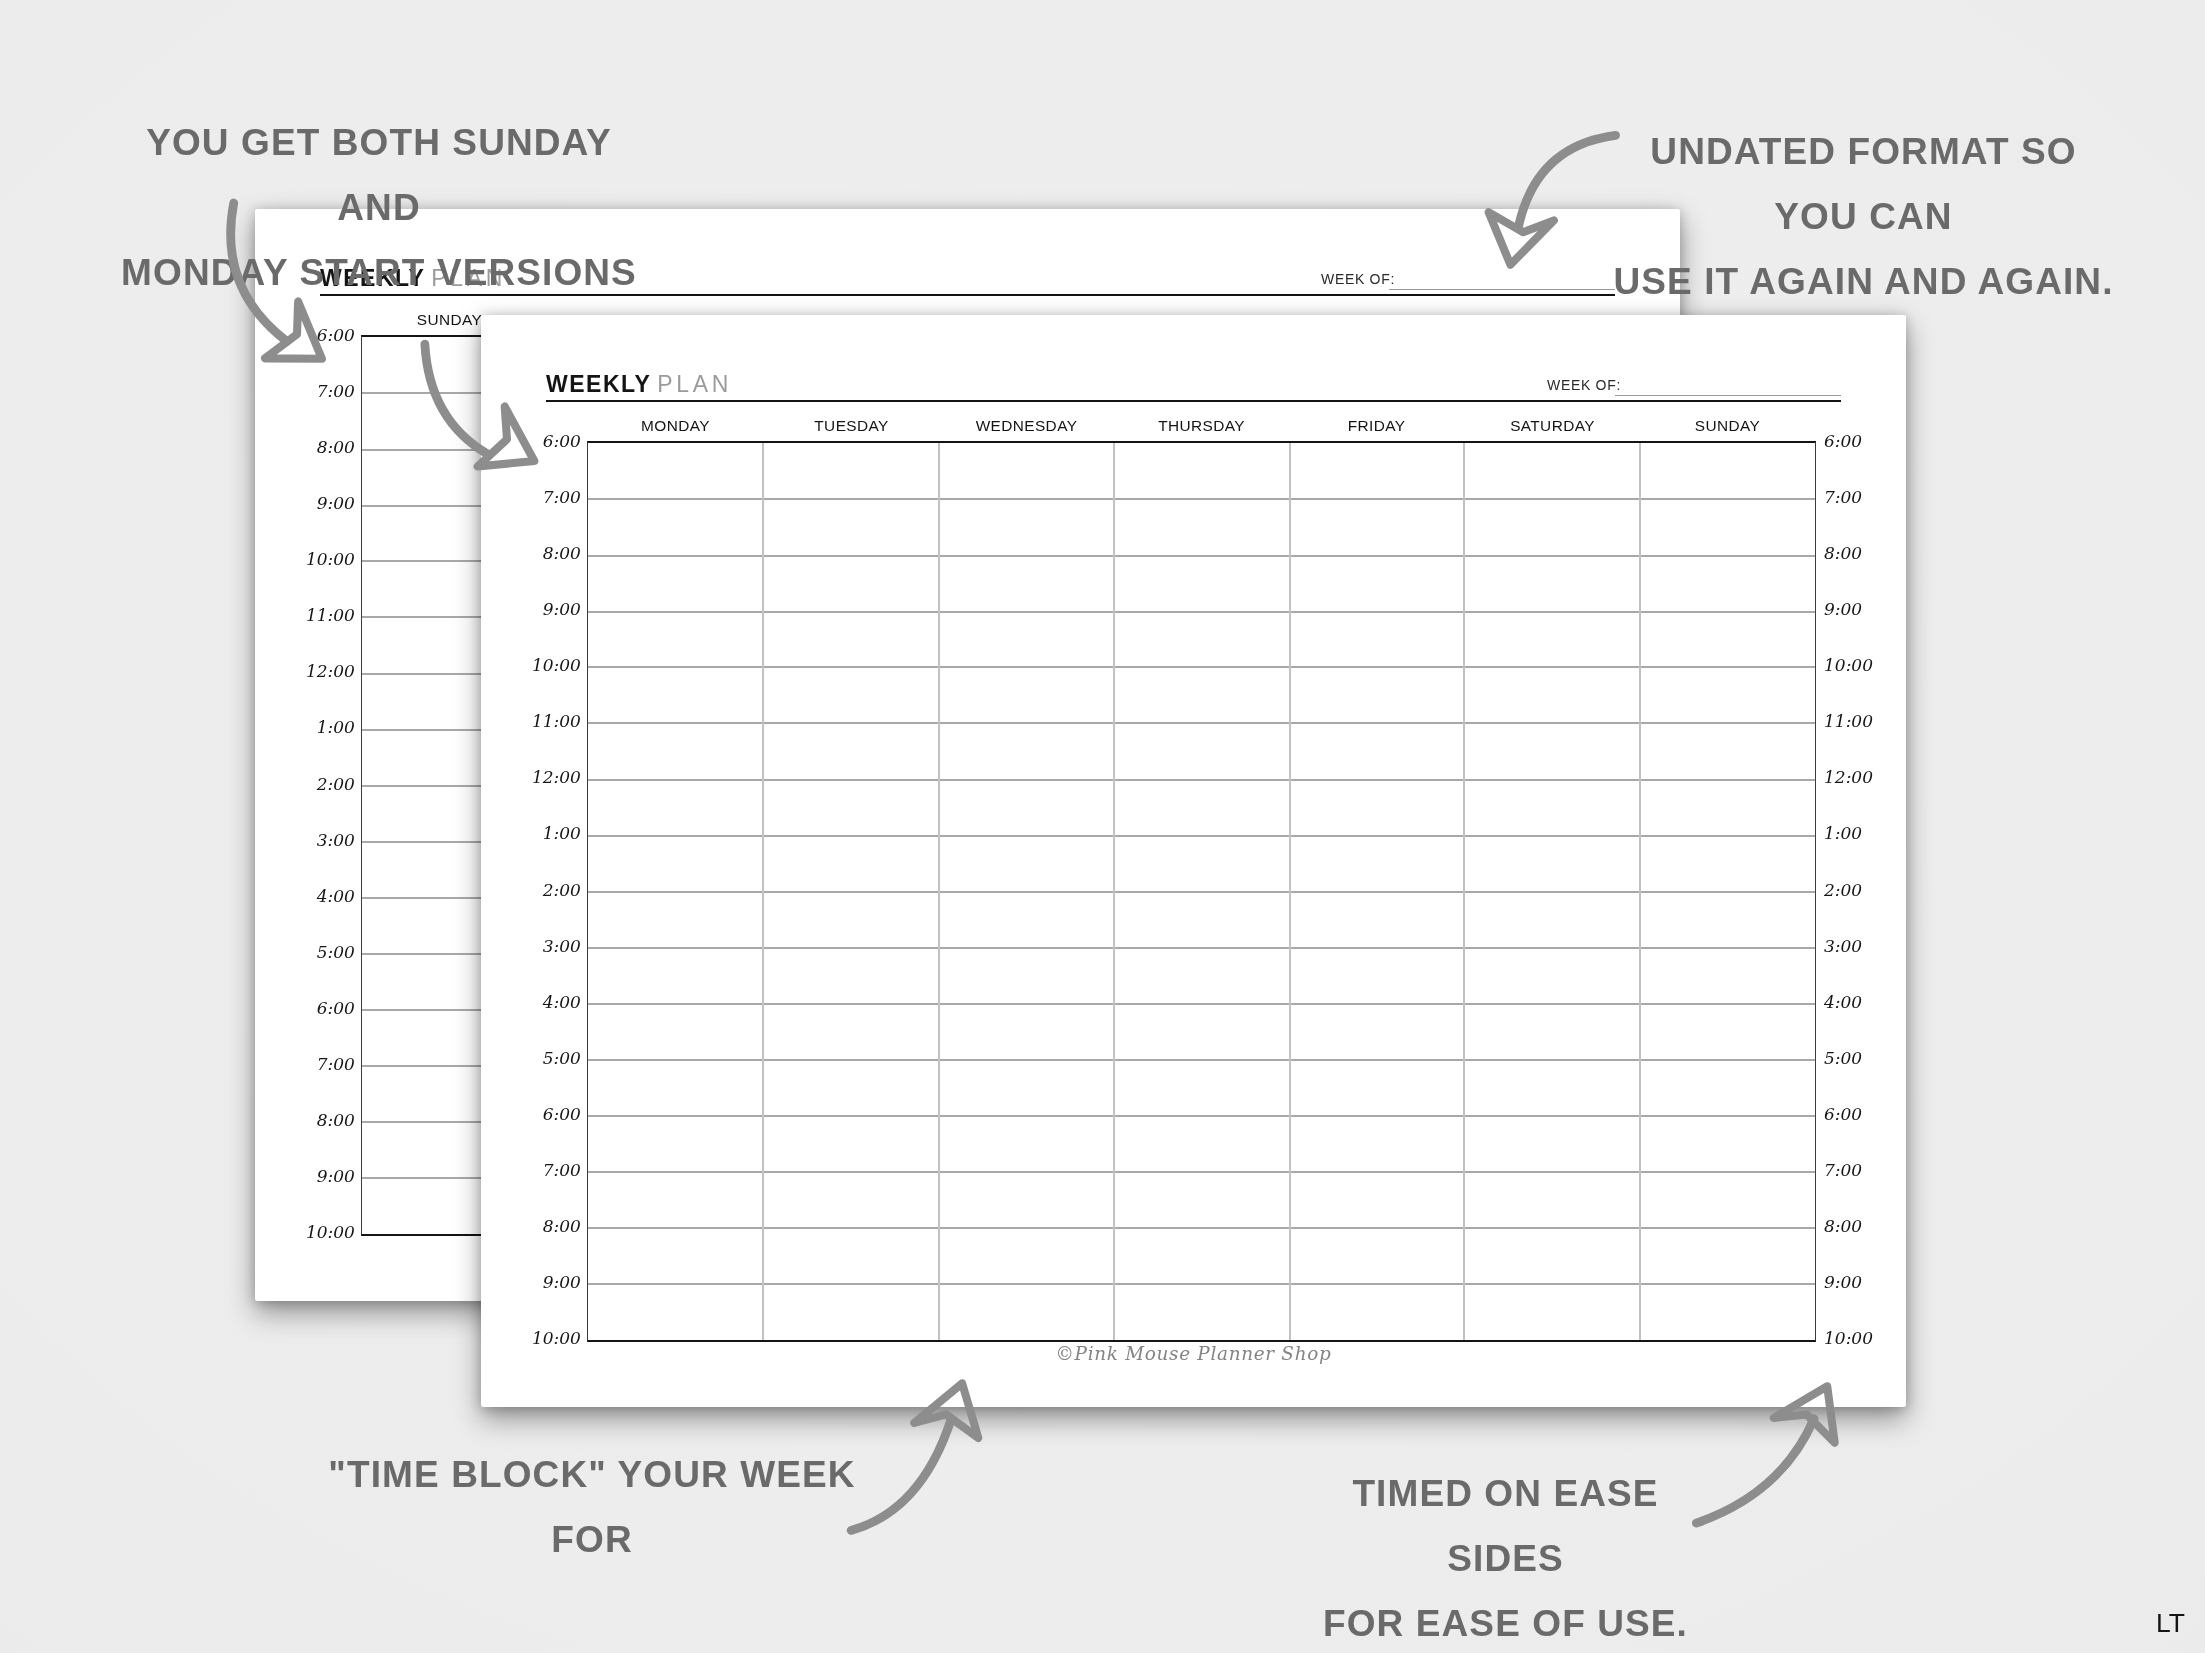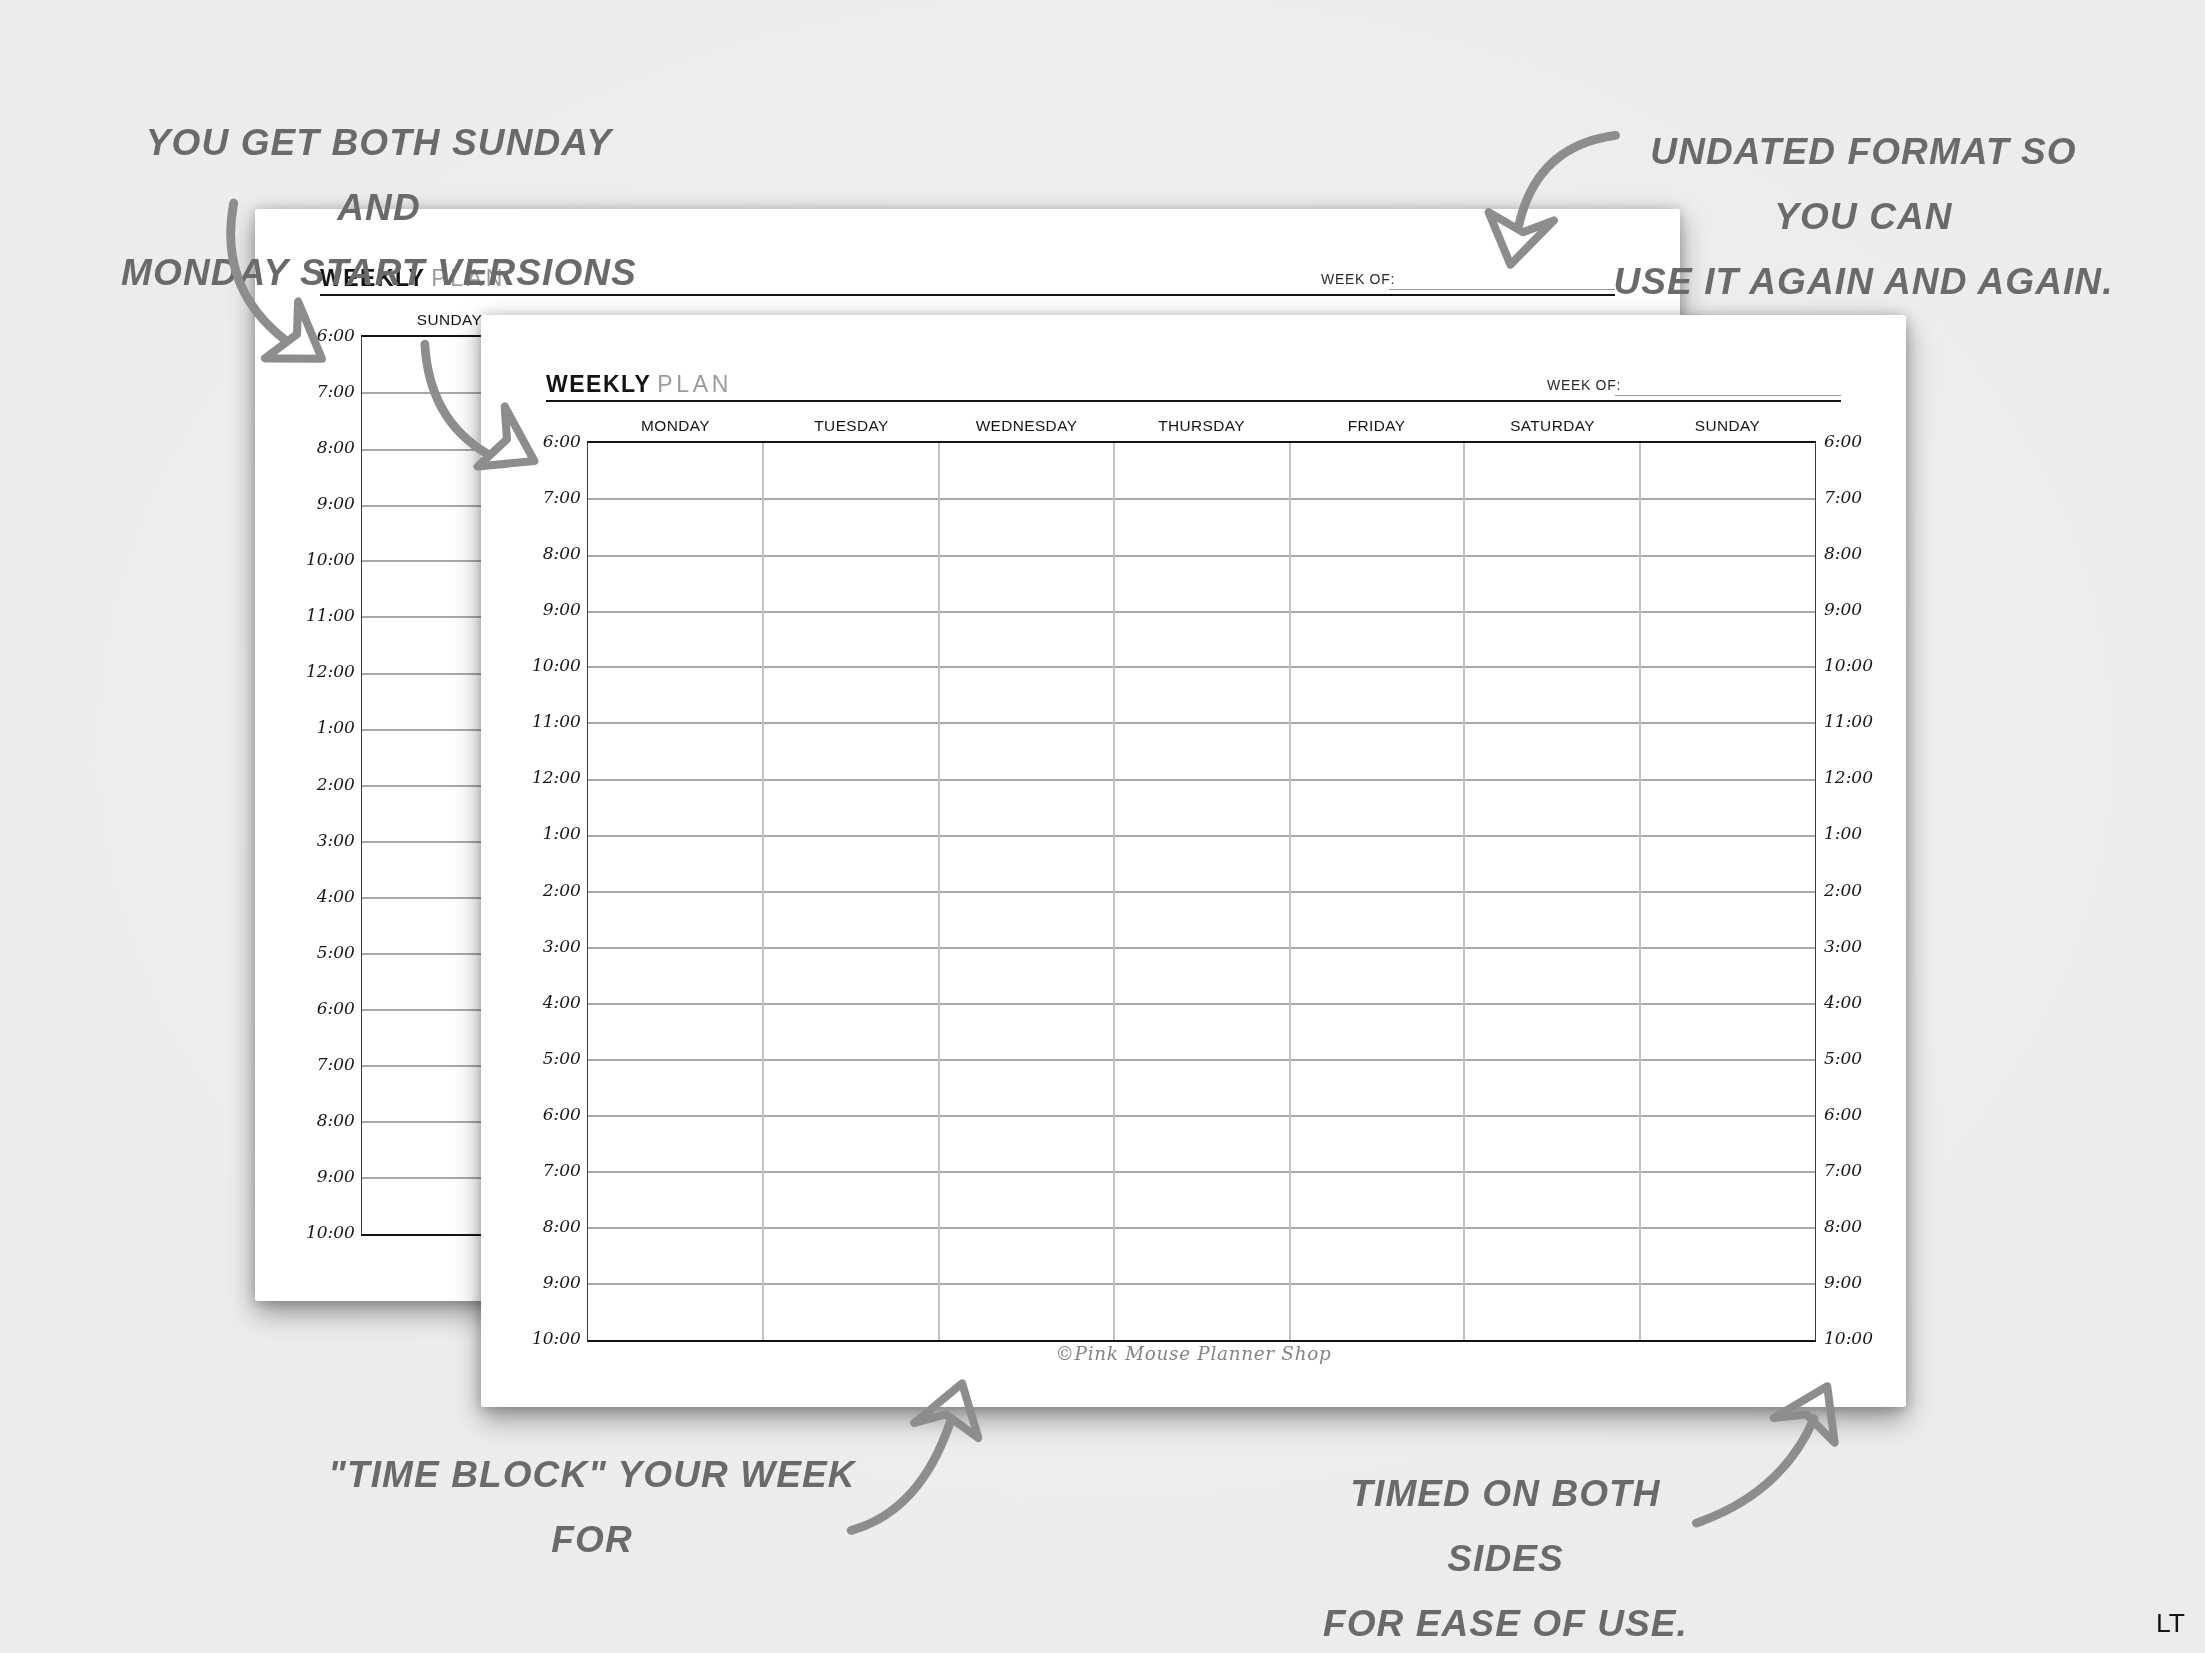--- a/index.html
+++ b/index.html
@@ -33,21 +33,21 @@
     font-size:15.4px;font-weight:400;letter-spacing:0.4px;color:#141414;}
   .time-label{position:absolute;width:97px;font-family:"DejaVu Serif", serif;
     font-style:italic;font-size:17px;color:#161616;white-space:nowrap;}
   .time-left{left:2.9px;text-align:right;}
   .time-right{left:1343px;text-align:left;}
 
   .signature{position:absolute;left:0;right:0;top:1028px;text-align:center;
     font-family:"DejaVu Serif", serif;font-style:italic;font-size:18.4px;
     letter-spacing:0.7px;color:#848484;}
 
-  .note{position:absolute;color:#6a6a6a;font-style:italic;font-weight:700;
+  .note{position:absolute;color:#6a6a6a;font-weight:700;
     font-size:37px;letter-spacing:1.1px;line-height:65px;text-align:center;}
   .note-tl{left:118px;top:110px;width:522px;}
   .note-tr{left:1610px;top:119px;width:507px;}
   .note-bl{left:309px;top:1442px;width:566px;}
   .note-br{left:1294px;top:1461px;width:423px;}
 
   .arrow-layer{position:absolute;left:0;top:0;width:2205px;height:1654px;
     pointer-events:none;color:#8d8d8d;}
   .arrow-layer path{stroke:currentColor;fill:none;stroke-linecap:round;stroke-linejoin:round;}
   .arrow-tail{stroke-width:12;}
@@ -206,21 +206,21 @@
     <div>MONDAY START VERSIONS</div>
   </div>
 <div class="note note-tr">
     <div>UNDATED FORMAT SO YOU CAN</div>
     <div>USE IT AGAIN AND AGAIN.</div>
   </div>
 <div class="note note-bl">
     <div>"TIME BLOCK" YOUR WEEK FOR</div>
   </div>
 <div class="note note-br">
-    <div>TIMED ON BOTH SIDES</div>
+    <div>TIMED ON EASE SIDES</div>
     <div>FOR EASE OF USE.</div>
   </div>
 
 <svg class="arrow-layer" viewBox="0 0 3000 2250" xmlns="http://www.w3.org/2000/svg">
   <g>
     <path class="arrow-tail" d="M 318 276 Q 296 392 390 464"></path>
     <path class="arrow-head" d="M 0 0 L -72 -44 L -47 -7 L -63 45 Z" transform="translate(438,488) rotate(36)"></path>
   </g>
   <g>
     <path class="arrow-tail" d="M 578 468 Q 584 572 664 618"></path>

